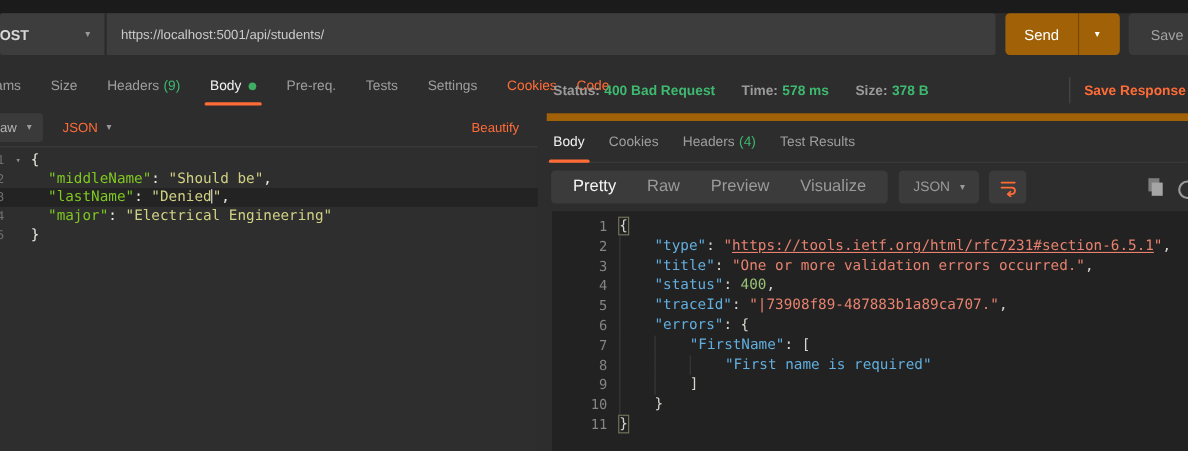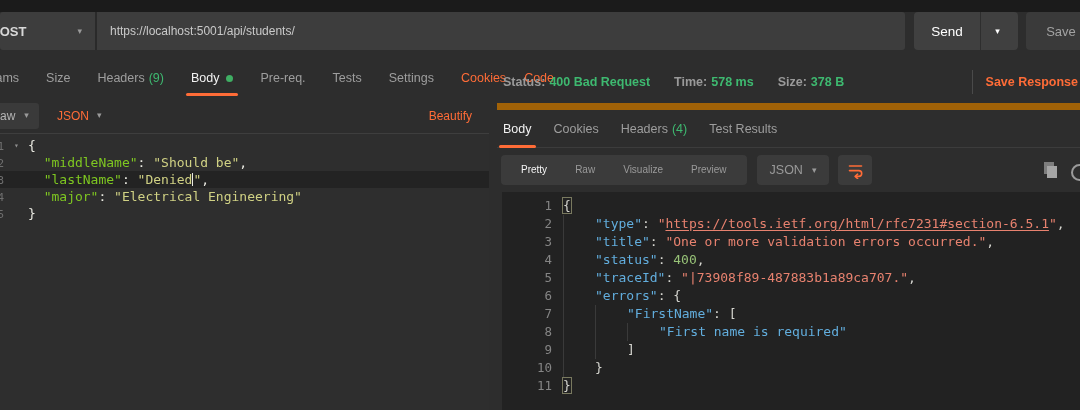--- a/index.html
+++ b/index.html
@@ -9,21 +9,21 @@
   
   .top-strip{position:absolute;left:0;top:0;width:100%;height:12px;background:#1b1b1b;}
   .url-bar{position:absolute;left:0;top:12px;width:905px;height:38px;background:#3d3d3d;
            border-radius:3px;display:flex;align-items:center;overflow:hidden;}
   .method{width:95px;height:100%;display:flex;align-items:center;border-right:2px solid #2a2a2a;
           position:relative;cursor:pointer;flex:none;}
   .method-label{color:#d8d8d8;font-size:13px;font-weight:bold;margin-left:-9px;white-space:nowrap;}
   .method .caret{position:absolute;right:13px;}
   .caret{color:#9a9a9a;font-size:9px;line-height:1;}
   .url-text{margin-left:13px;font-size:12px;color:#cacaca;white-space:nowrap;}
-  .send-btn{position:absolute;left:914px;top:12px;width:104px;height:38px;background:#404040;
+  .send-btn{position:absolute;left:914px;top:12px;width:104px;height:38px;background:#a16207;
             border-radius:4px;display:flex;color:#fff;font-size:13.5px;cursor:pointer;}
   .send-main{width:66px;display:flex;align-items:center;justify-content:center;}
   .send-caret{width:33px;display:flex;align-items:center;justify-content:center;
               border-left:1px solid rgba(0,0,0,.28);}
   .send-caret .caret{color:#fff;}
   .save-btn{position:absolute;left:1026px;top:12px;width:70px;height:38px;background:#3a3a3a;
             border-radius:4px;display:flex;align-items:center;justify-content:center;
             color:#a2a2a2;font-size:13px;cursor:pointer;}
 
   
@@ -75,21 +75,21 @@
   .resp-tabs{height:38px;border-bottom:1px solid #3c3c3c;display:flex;align-items:center;
              gap:22px;padding-left:6px;font-size:12.5px;color:#9e9e9e;box-sizing:border-box;}
   .resp-tab{position:relative;height:100%;display:flex;align-items:center;cursor:pointer;
             white-space:nowrap;}
   .resp-tab.active{color:#f2f2f2;}
   .resp-tab.active::after{content:"";position:absolute;left:-4px;right:-4px;bottom:-1px;
             height:3px;background:#ff6c37;border-radius:2px;}
   .resp-toolbar{height:44px;display:flex;align-items:center;padding-left:4px;position:relative;
                 box-sizing:border-box;}
   .views{background:#3b3b3b;border-radius:4px;height:30px;display:flex;
-         padding:0 6px;font-size:10px;color:#9a9a9a;}
+         padding:0 6px;font-size:15px;color:#9a9a9a;}
   .view-item{padding:0 14px;cursor:pointer;line-height:30px;}
   .view-item.active{color:#f5f5f5;}
   .lang-box{background:#3b3b3b;border-radius:4px;height:30px;margin-left:10px;padding:0 13px;
             display:flex;gap:9px;align-items:center;color:#9a9a9a;font-size:12.5px;cursor:pointer;}
   .wrap-box{background:#3b3b3b;border-radius:4px;height:30px;width:34px;margin-left:9px;
             display:flex;align-items:center;justify-content:center;cursor:pointer;}
   .copy-icon{position:absolute;right:22px;top:14px;width:16px;height:17px;cursor:pointer;}
   .copy-icon .back{position:absolute;left:2px;top:0;width:10px;height:12px;background:#7d7d7d;}
   .copy-icon .front{position:absolute;left:5px;top:4px;width:10px;height:12px;background:#a5a5a5;}
   .search-icon{position:absolute;right:-8px;top:16px;width:13px;height:13px;border:2px solid #9a9a9a;
@@ -225,22 +225,22 @@
         </div>
         <div class="resp-tab">
           <span>Test Results</span>
         </div>
       </div>
 
     <div class="resp-toolbar">
       <div class="views" id="resp-views">
           <span class="view-item active">Pretty</span>
           <span class="view-item">Raw</span>
+          <span class="view-item">Preview</span>
           <span class="view-item">Visualize</span>
-          <span class="view-item">Preview</span>
         </div>
       <div class="lang-box">
         <span>JSON</span>
         <span class="caret">▾</span>
       </div>
       <div class="wrap-box">
         <svg width="17" height="17" viewBox="0 0 17 17">
           <path d="M2.5 4h12" stroke="#ff6c37" stroke-width="1.6" fill="none" stroke-linecap="round"></path>
           <path d="M2.5 8.6h9.3a2.9 2.9 0 0 1 0 5.8H8.6" stroke="#ff6c37" stroke-width="1.6" fill="none" stroke-linecap="round"></path>
           <path d="M10.6 12.2 8.2 14.4l2.4 2.2" stroke="#ff6c37" stroke-width="1.6" fill="none" stroke-linecap="round" stroke-linejoin="round"></path>

